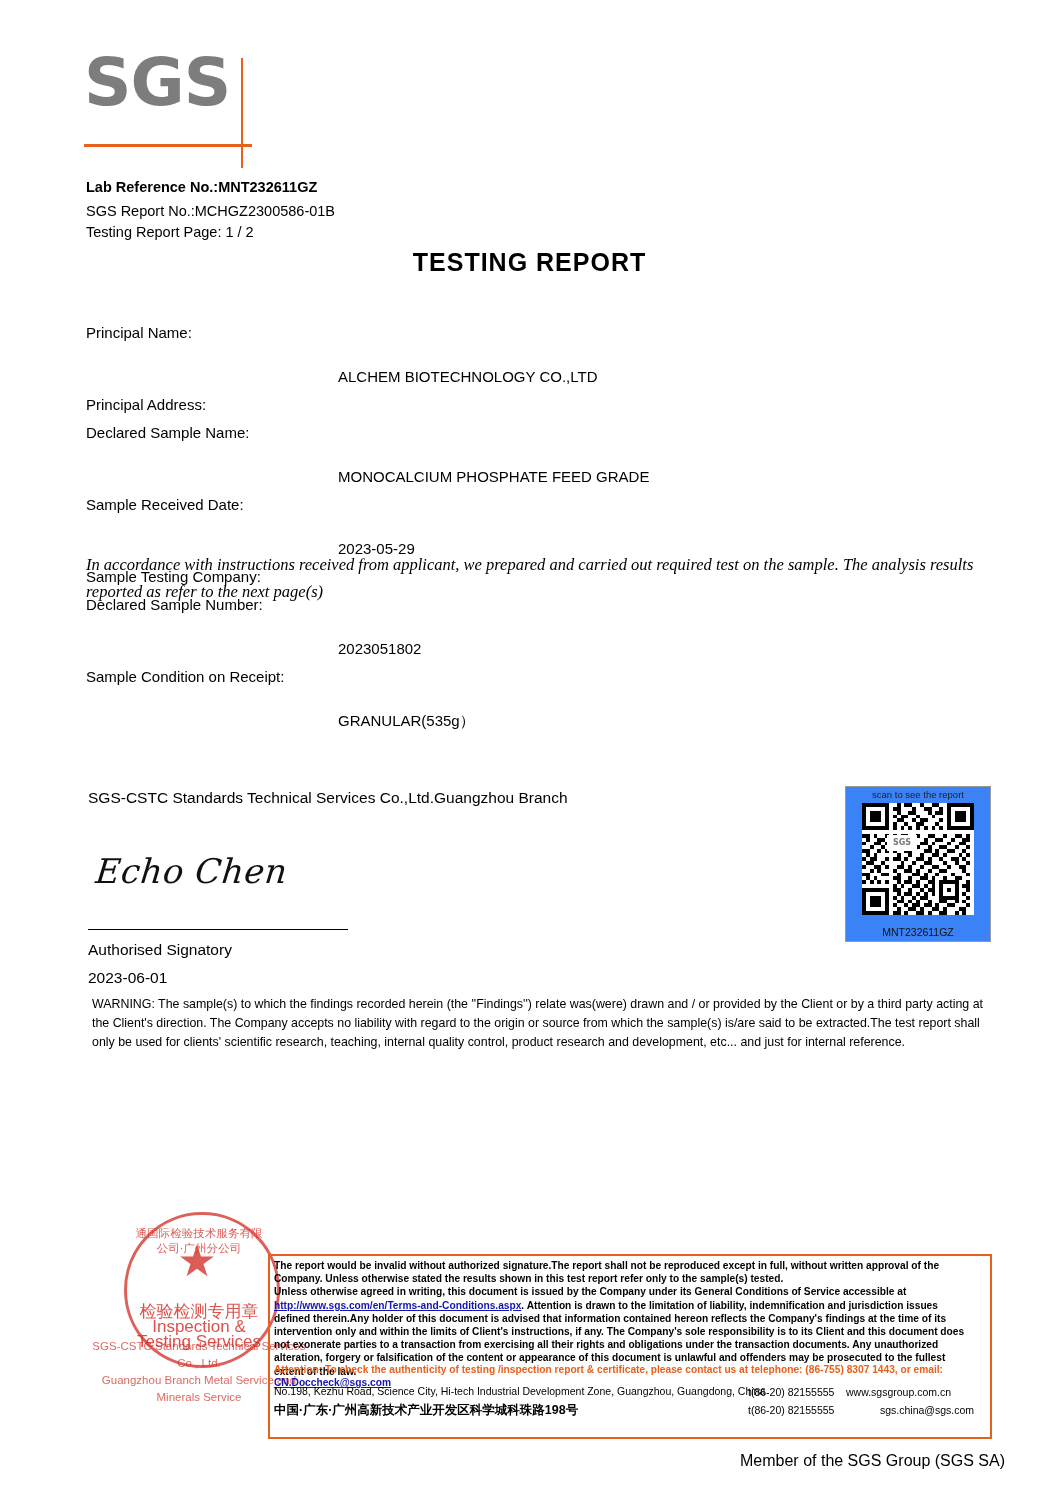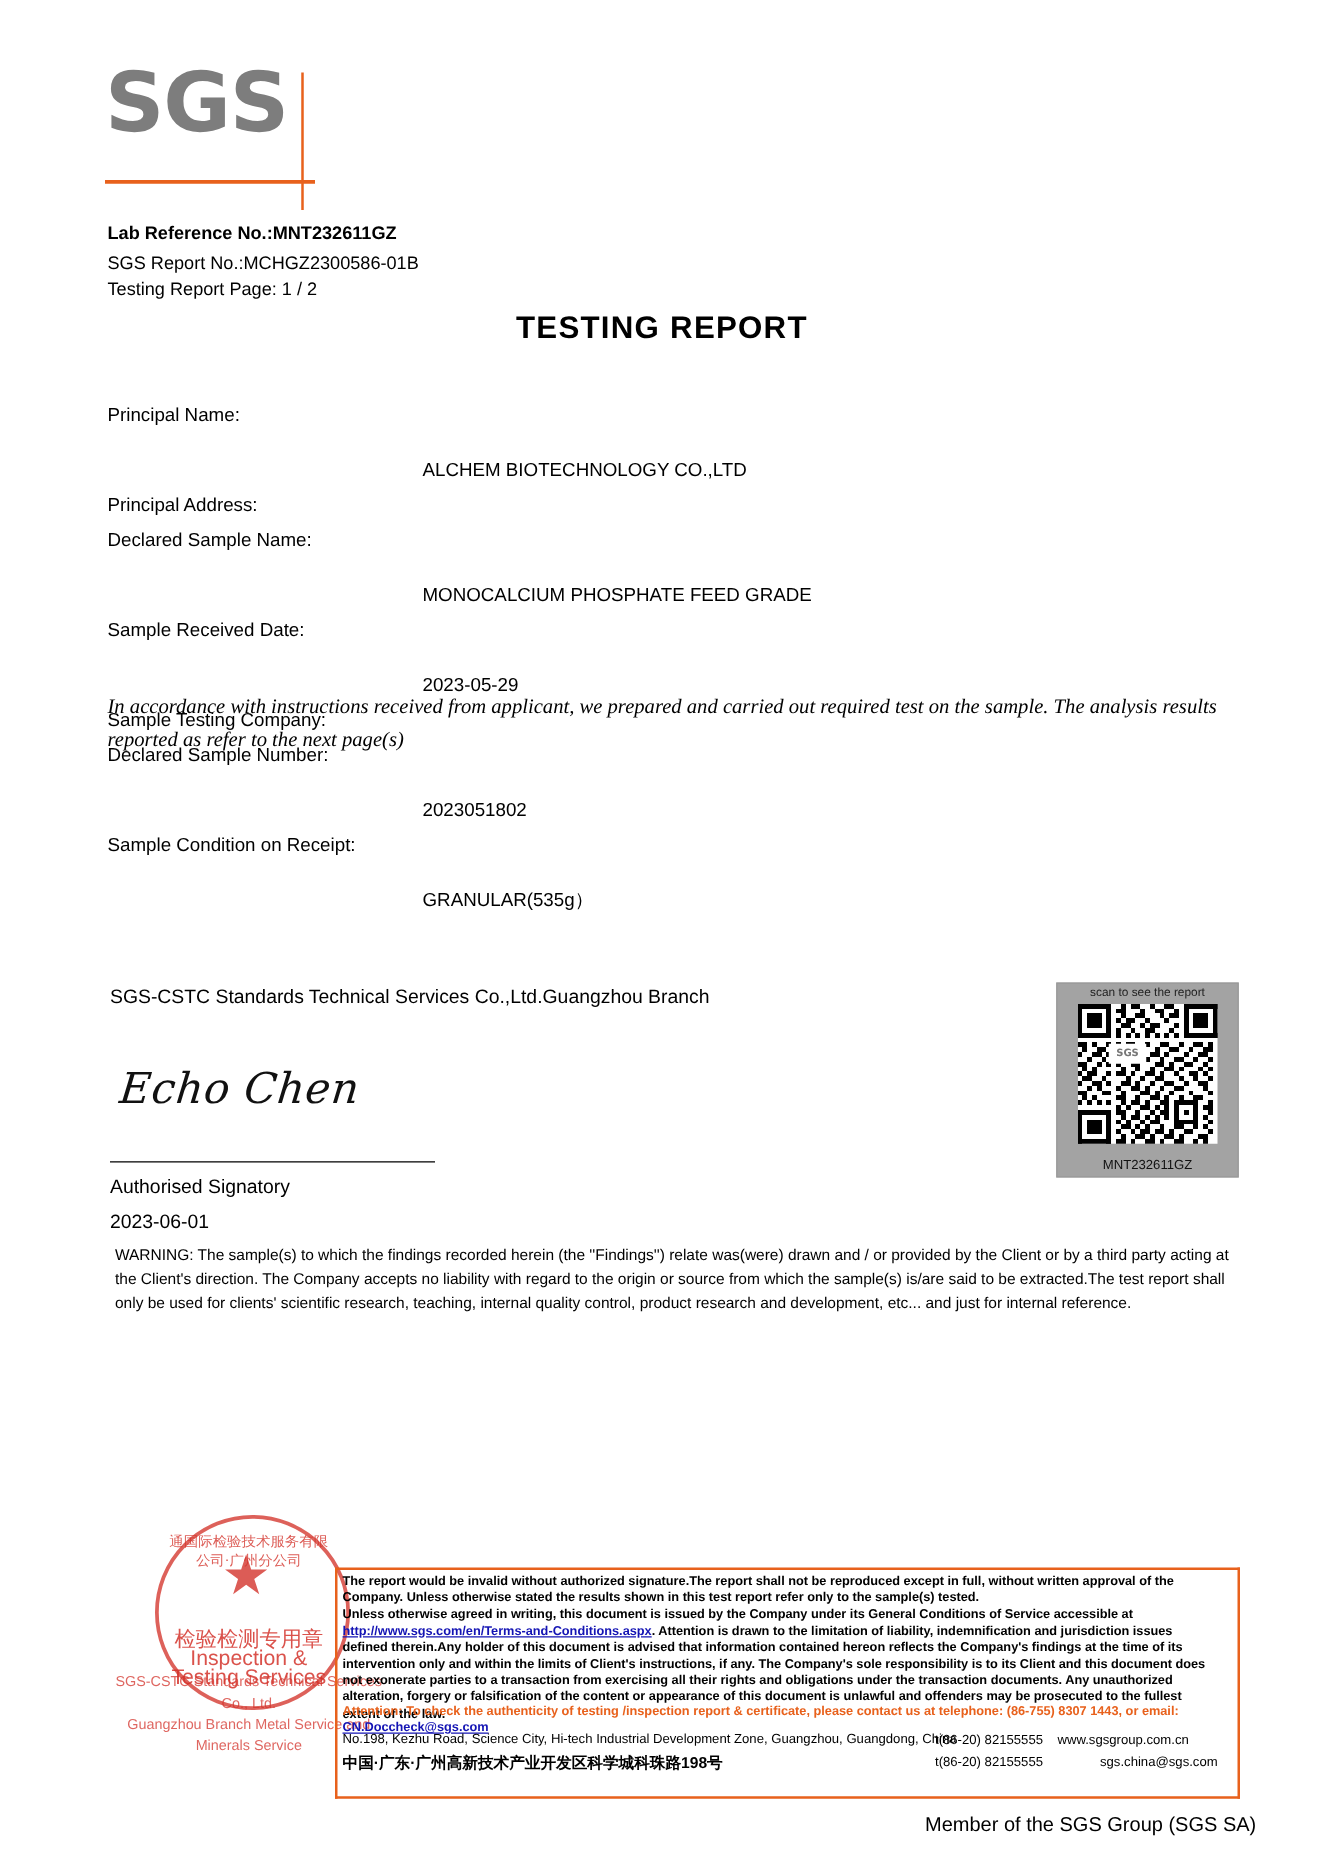--- a/index.html
+++ b/index.html
@@ -171,21 +171,21 @@
   }
 
   
   .qr-box {
     position: absolute;
     left: 845px;
     top: 786px;
     width: 146px;
     height: 156px;
     border: 1px solid #999;
-    background: #a3a3a3;
+    background: #3b82f6;
     box-sizing: border-box;
   }
   .qr-caption-top {
     position: absolute;
     left: 0; top: 2px;
     width: 100%;
     text-align: center;
     font-size: 9.5px;
     color: #222;
   }

